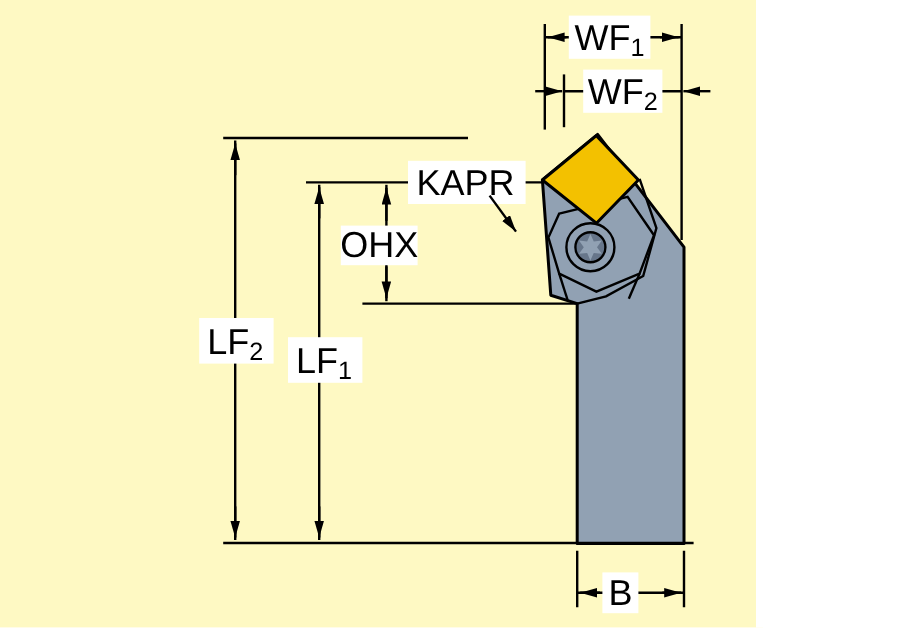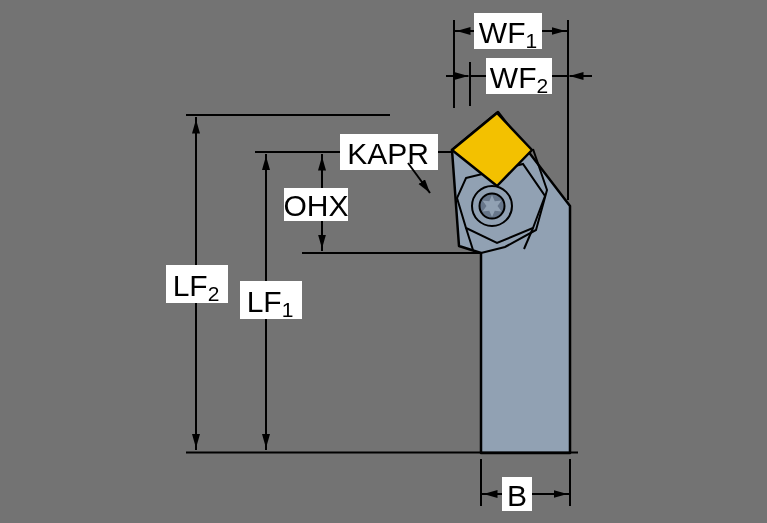--- a/index.html
+++ b/index.html
@@ -1,19 +1,19 @@
 <!DOCTYPE html>
 <html><head>
 <meta charset="utf-8">
 <style>
   html,body{margin:0;padding:0;background:#ffffff;}
   .stage{
     position:relative;
-    width:767px;height:523px;
-    background:#737373;
+    width:630px;height:523px;
+    background:#fef9c3;
     font-family:"Liberation Sans", sans-serif;
     overflow:hidden;
   }
   svg{display:block;}
   text{font-size:30px;fill:#000;}
   .sub{font-size:21px;}
   .s2{stroke:#000;stroke-width:2;}
   .s25{stroke:#000;stroke-width:2.5;stroke-linejoin:round;}
   .nf{fill:none;}
   .mask{fill:#fff;stroke:none;}

